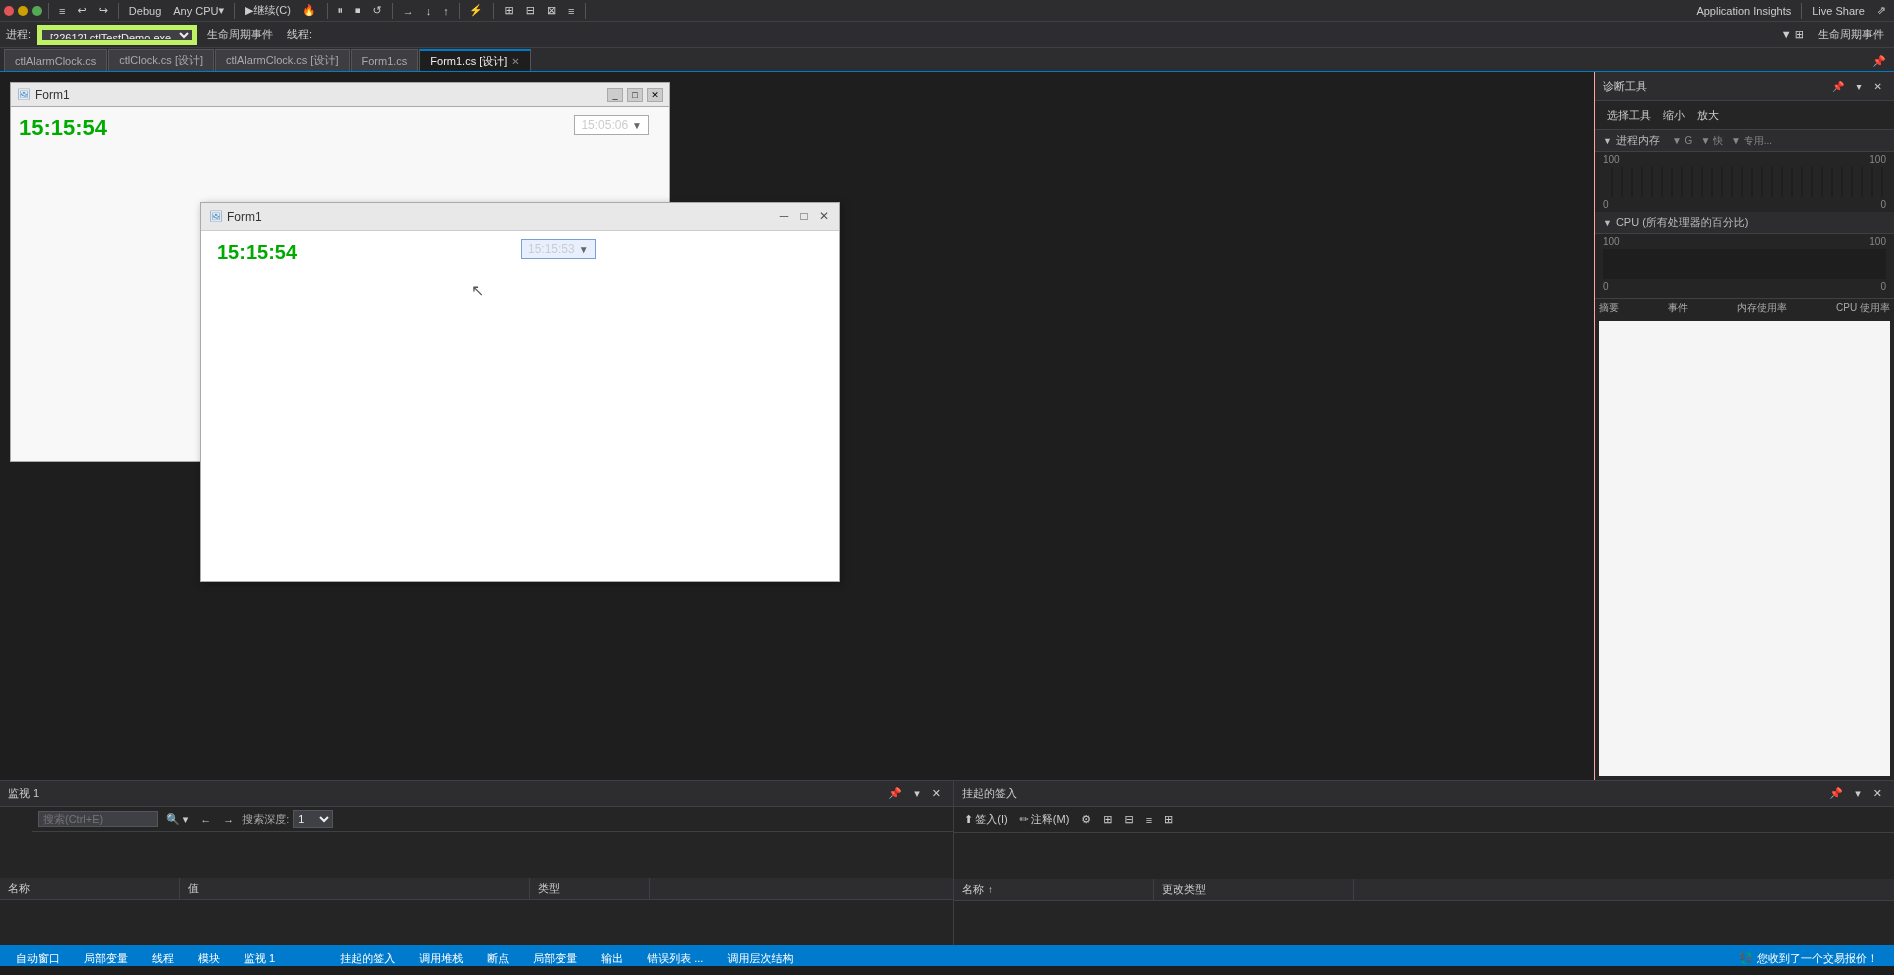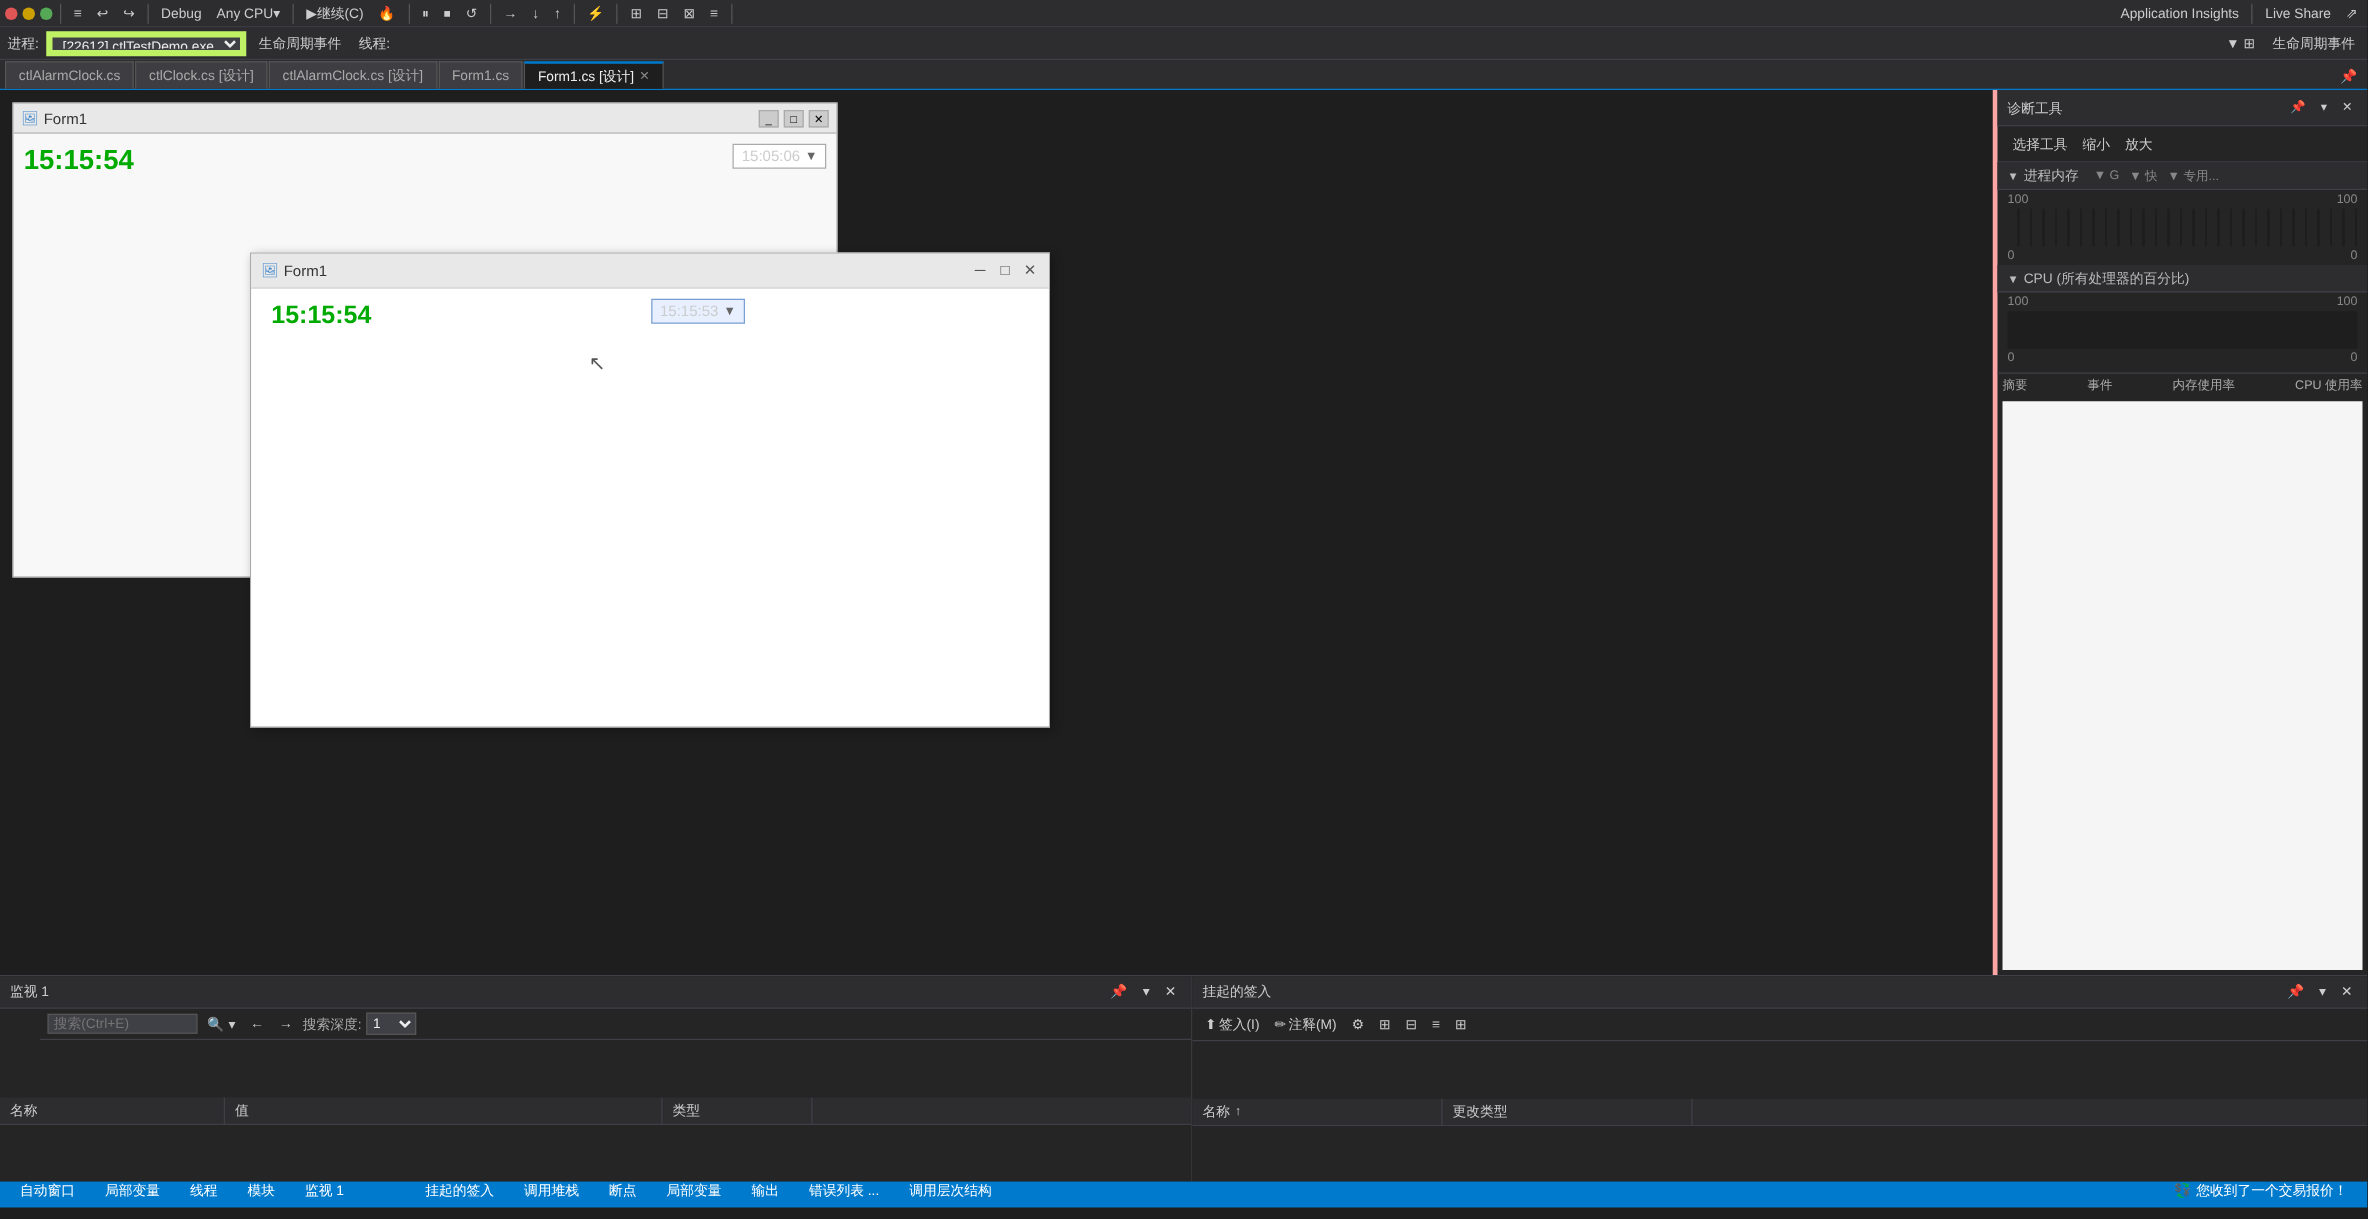--- a/index.html
+++ b/index.html
@@ -100,21 +100,21 @@
       flex: 1;
       background: #1e1e1e;
       position: relative;
       overflow: hidden;
     }
 
     
     .right-panel {
       width: 300px;
       background: #252526;
-      border-left: 4px solid #fca5a5;
+      border-left: 1px solid #fca5a5;
       display: flex;
       flex-direction: column;
     }
     .right-panel-header {
       background: #2d2d30;
       padding: 4px 8px;
       display: flex;
       align-items: center;
       justify-content: space-between;
       border-bottom: 1px solid #3f3f46;
@@ -182,21 +182,21 @@
       color: #00aa00;
       font-size: 22px;
       font-weight: bold;
       position: absolute;
       top: 8px;
       left: 8px;
     }
     .form1-timepicker {
       position: absolute;
       top: 8px;
-      right: 8px;
+      right: 20px;
       background: white;
       border: 1px solid #aaa;
       padding: 2px 6px;
       font-size: 12px;
       display: flex;
       align-items: center;
       gap: 4px;
     }
     .timepicker-arrow {
       font-size: 10px;
@@ -350,21 +350,21 @@
     }
     .bottom-col.col-name { width: 180px; }
     .bottom-col.col-val { width: 350px; }
     .bottom-col.col-type { width: 120px; }
 
     
     .status-bar {
       height: 21px;
       background: #007acc;
       display: flex;
-      align-items: flex-start;
+      align-items: flex-end;
       padding: 0 8px;
       gap: 8px;
       font-size: 11px;
       color: white;
     }
     .status-item {
       display: flex;
       align-items: center;
       gap: 4px;
       padding: 0 8px;

